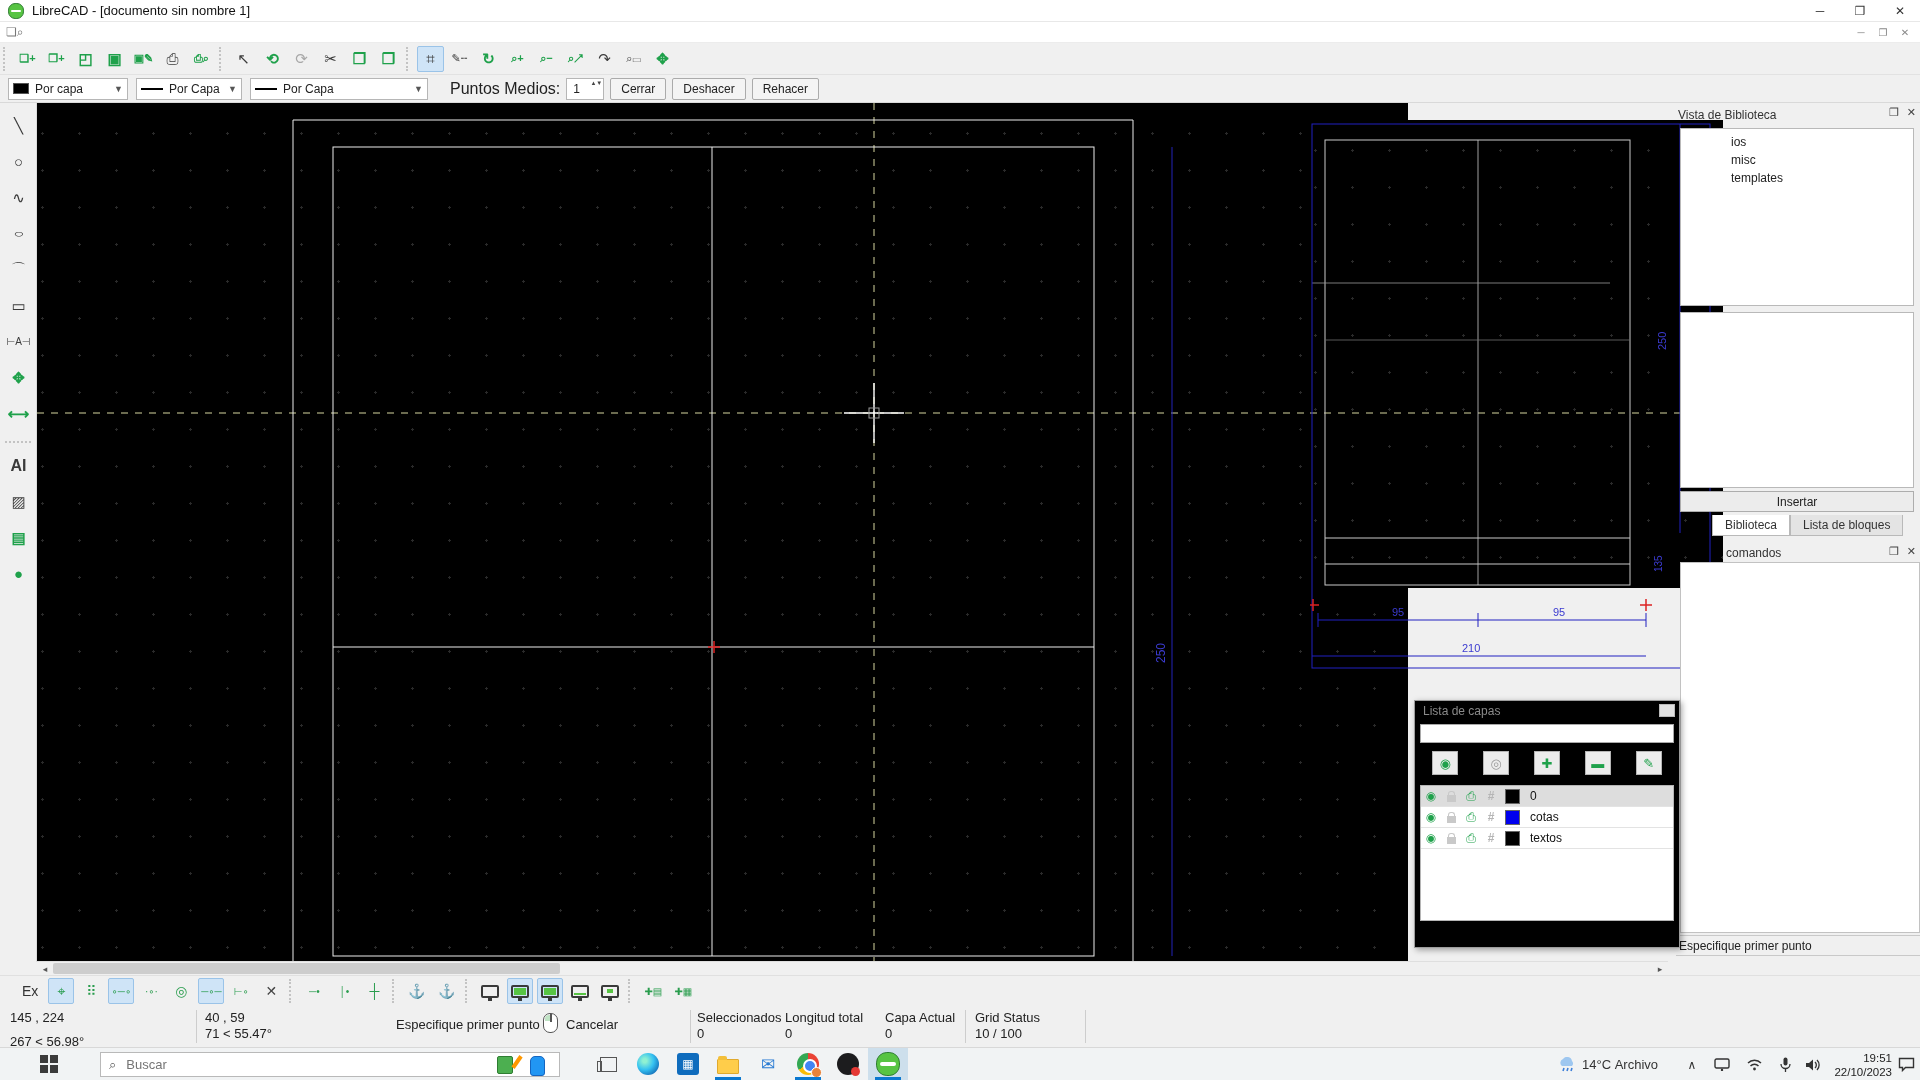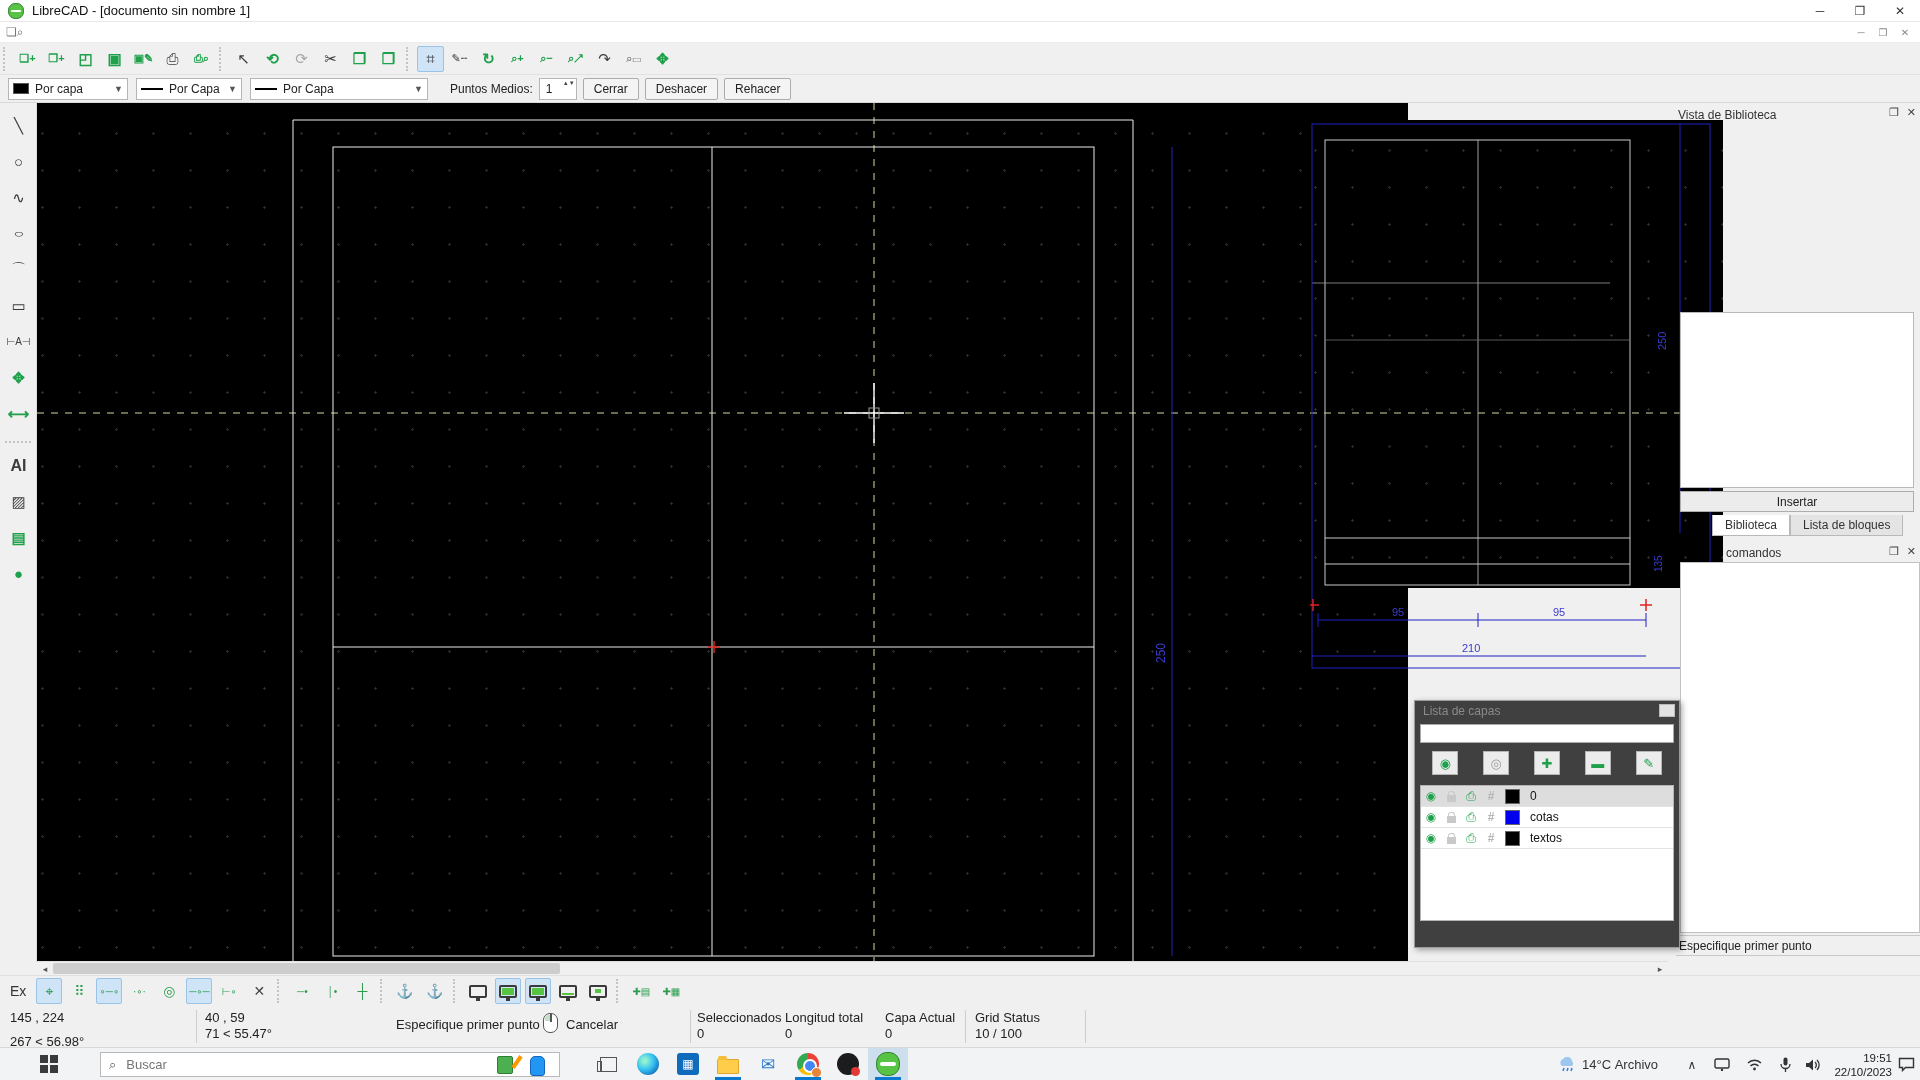--- a/index.html
+++ b/index.html
@@ -70,37 +70,37 @@
   #lib-insert{position:absolute;left:6px;top:388px;width:234px;height:21px;background:#ececec;border:1px solid #adadad;display:flex;align-items:center;justify-content:center;font-size:12px;}
   #lib-tabs{position:absolute;left:38px;top:412px;display:flex;font-size:12px;}
   .tab{padding:3px 12px;border:1px solid #b9b9b9;border-top:none;background:#e4e4e4;color:#333;}
   .tab.active{background:#fff;}
   #cmd-panel{left:1674px;top:543px;width:246px;height:415px;}
   #cmd-header{position:absolute;left:0;top:0;width:100%;height:19px;padding:2px 4px 8px 52px;}
   #cmd-body{position:absolute;left:6px;top:19px;width:240px;height:371px;background:#fff;border:1px solid #c2c2c2;}
   #cmd-status{position:absolute;left:2px;top:392px;width:244px;height:21px;border-top:1px solid #c9c9c9;border-bottom:1px solid #c9c9c9;display:flex;align-items:center;font-size:12px;color:#222;}
 
   
-  #layers-win{left:1414px;top:700px;width:266px;height:248px;background:#404040;border:1px solid #9d9d9d;box-shadow:2px 2px 6px rgba(0,0,0,.35);}
+  #layers-win{left:1414px;top:700px;width:266px;height:248px;background:#000000;border:1px solid #9d9d9d;box-shadow:2px 2px 6px rgba(0,0,0,.35);}
   #layers-title{position:absolute;left:8px;top:3px;color:#8a8a8a;font-size:12px;}
   #layers-win-btn{position:absolute;right:4px;top:3px;width:16px;height:13px;background:#e2e2e2;border:1px solid #bbb;}
   #layers-filter{position:absolute;left:5px;top:23px;width:254px;height:19px;background:#fff;border:1px solid #a9a9a9;font-size:12px;padding:0 3px;font-family:"Liberation Sans",sans-serif;}
   #layers-toolbar{position:absolute;left:5px;top:50px;width:254px;display:flex;justify-content:space-around;}
   .lyr-tb-btn{width:26px;height:24px;background:#ececec;border:1px solid #b5b5b5;display:flex;align-items:center;justify-content:center;font-size:13px;}
   #layers-table{position:absolute;left:5px;top:84px;width:254px;height:136px;background:#fff;border:1px solid #b5b5b5;}
   .lyr-row{display:flex;align-items:center;height:21px;border-bottom:1px solid #e3e3e3;}
   .lyr-row.selected{background:#ddd;}
   .lyr-cell{width:20px;display:flex;align-items:center;justify-content:center;font-size:12px;}
   .lyr-swatch{width:15px;height:15px;border:1px solid #666;margin:0 4px;}
   .lyr-name{margin-left:6px;font-size:12px;color:#111;}
   .mini-lock{width:9px;height:7px;background:#c9c9c9;position:relative;margin-top:4px;}
   .mini-lock::before{content:"";position:absolute;left:1px;top:-4px;width:5px;height:4px;border:1.5px solid #c9c9c9;border-bottom:none;border-radius:3px 3px 0 0;}
 
   
-  #snapbar{left:0;top:975px;width:1920px;height:31px;background:#f0f0f0;border-top:1px solid #e0e0e0;display:flex;align-items:center;padding-left:6px;}
+  #snapbar{left:0;top:975px;width:1920px;height:31px;background:#f0f0f0;border-top:1px solid #e0e0e0;display:flex;align-items:center;padding-left:18px;}
   #snapbar .ex{font-size:14px;color:#333;margin:0 8px 0 4px;}
   .snap-btn{width:26px;height:26px;margin:0 2px;display:inline-flex;align-items:center;justify-content:center;font-size:13px;color:#2a9d4e;border:1px solid transparent;border-radius:2px;}
   .snap-btn.dark{color:#444;}
   .snap-btn.active{background:#cfe4f7;border-color:#9ac3e8;}
   .mini-monitor{width:18px;height:13px;border:2px solid #3a3a3a;border-radius:2px;position:relative;}
   .mini-monitor::after{content:"";position:absolute;left:5px;bottom:-5px;width:4px;height:3px;background:#3a3a3a;}
   .mini-monitor .scr{position:absolute;inset:1px;background:transparent;}
   .mon-fill .scr{background:#57c443;}
   .mon-half .scr{top:6px;background:#57c443;}
   .mon-box .scr{left:4px;top:2px;right:4px;bottom:3px;background:#57c443;}
@@ -259,21 +259,21 @@
     <div class="combo" style="width:106px;">
       <span class="linepreview"></span>
       <span>Por Capa</span>
       <span class="arrow">▼</span>
     </div>
     <div class="combo" style="width:178px;">
       <span class="linepreview"></span>
       <span>Por Capa</span>
       <span class="arrow">▼</span>
     </div>
-    <span style="margin-left:14px;font-size:12px;">Puntos Medios:</span>
+    <span style="margin-left:14px;font-size:16px;">Puntos Medios:</span>
     <div class="spin">
       <span>1</span>
       <span class="arrows">▲▼</span>
     </div>
     <div class="btn">Cerrar</div>
     <div class="btn">Deshacer</div>
     <div class="btn">Rehacer</div>
   </div>
 
   <div id="leftbar" class="abs">
@@ -393,20 +393,25 @@
   </div>
 
   <div id="lib-panel" class="abs">
     <div id="lib-header">
       <span class="dock-title">Vista de Biblioteca</span>
       <span class="dock-btns">
         <span>❐</span>
         <span>✕</span>
       </span>
     </div>
+    <div id="lib-tree">
+        <div class="tree-item">ios</div>
+        <div class="tree-item">misc</div>
+        <div class="tree-item">templates</div>
+      </div>
     <div id="lib-preview"></div>
     <div id="lib-insert">Insertar</div>
     <div id="lib-tabs">
         <span class="tab active">Biblioteca</span>
         <span class="tab">Lista de bloques</span>
       </div>
   </div>
 
   <div id="cmd-panel" class="abs">
     <div id="cmd-header">

